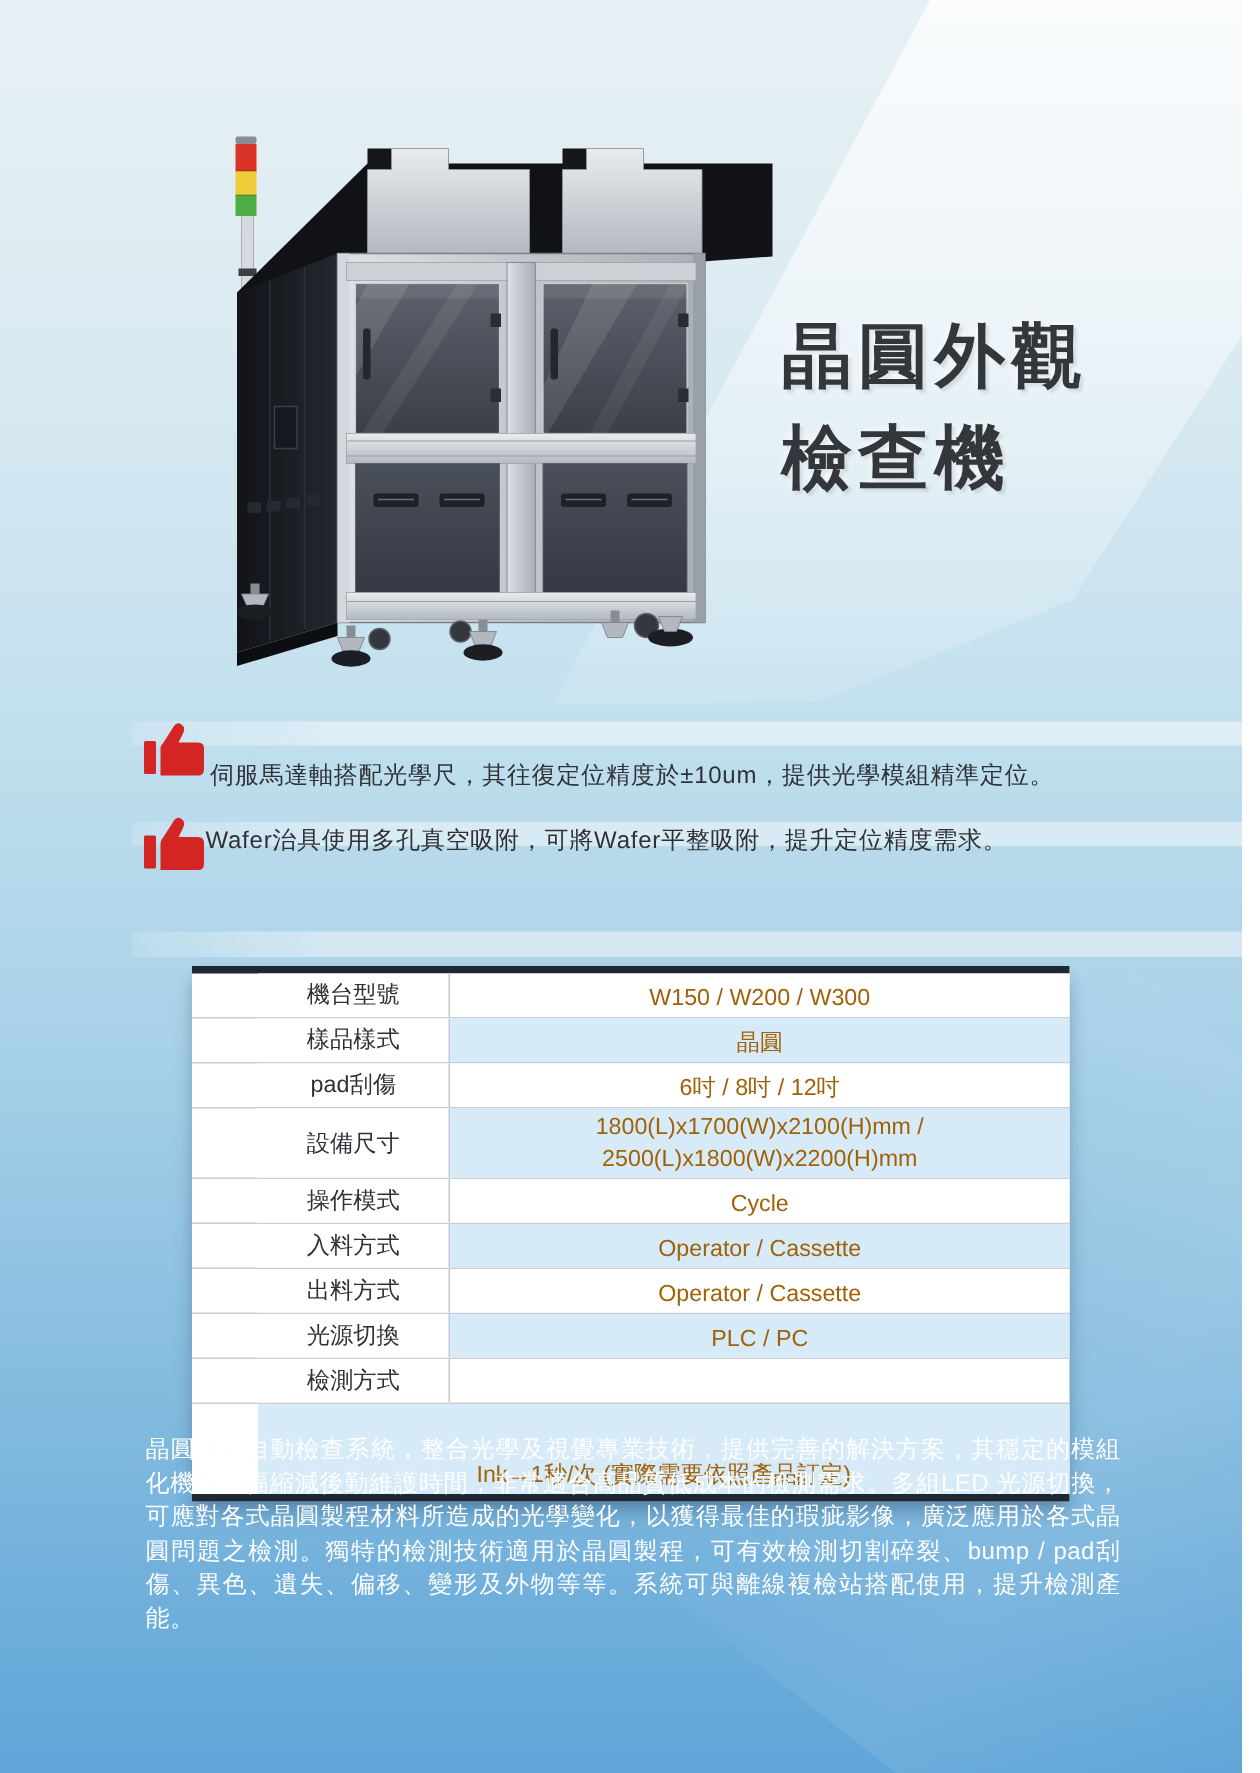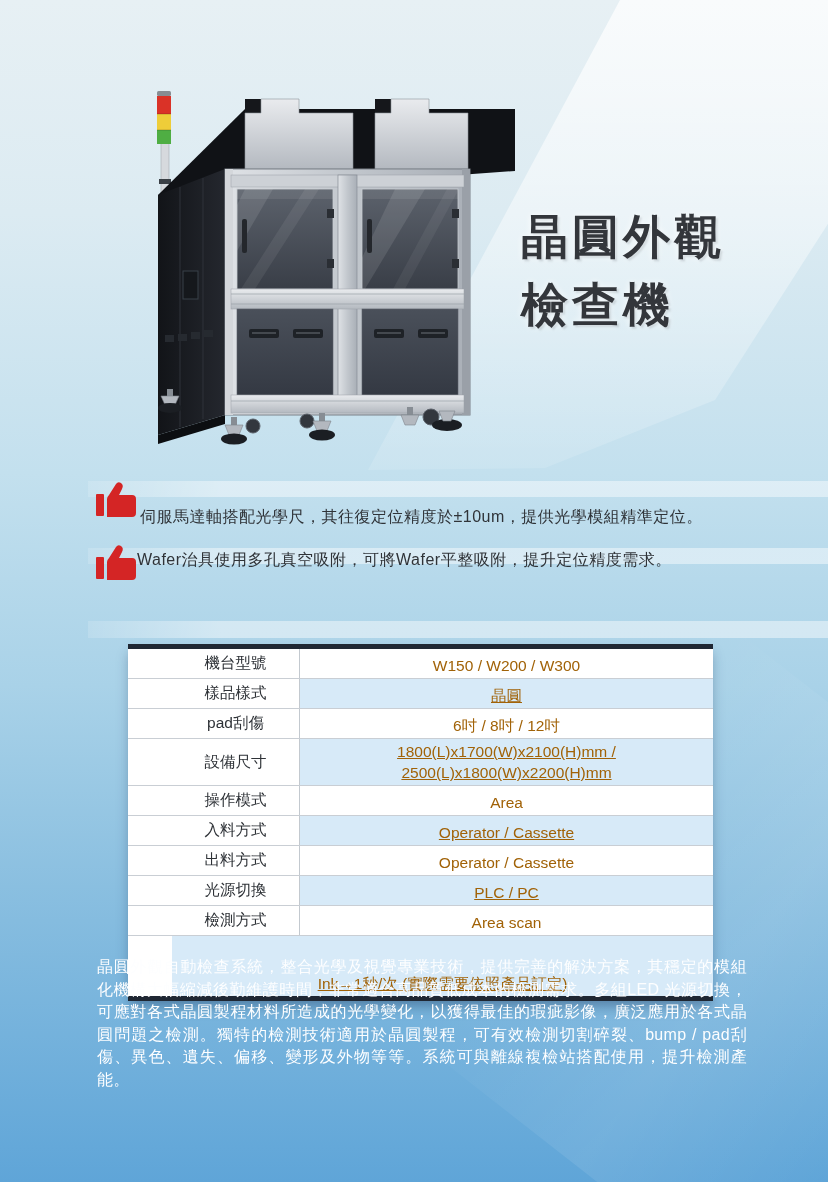--- a/index.html
+++ b/index.html
@@ -45,21 +45,21 @@
   .spec-row + .spec-row{border-top:1px solid #c9ced4;}
   .spec-row.tall{min-height:60px;}
   .spec-label{
     width:127px;flex:0 0 127px;display:flex;align-items:center;justify-content:center;
     font-size:15.5px;color:#2e3237;background:#ffffff;border-right:1px solid #c3c9cf;
   }
   .spec-value{
     flex:1;display:flex;flex-direction:column;align-items:center;justify-content:flex-end;
     font-size:15.5px;color:#a16207;text-align:center;line-height:21px;background:#ffffff;padding:2px 6px;
   }
-  .spec-row.alt .spec-value{background:#d7eaf8;text-decoration:underline;}
+  .spec-row.alt .spec-value{background:#d7eaf8;}
   
   .description{
     position:absolute;left:97px;top:956px;width:650px;
     font-size:16px;line-height:22.6px;color:#fdfeff;text-align:justify;letter-spacing:.3px;
   }
 </style>
 </head>
 <body>
 
 <div class="page">
@@ -243,21 +243,21 @@
         </div>
         <div class="spec-row alt">
           <div class="spec-label">設備尺寸</div>
           <div class="spec-value">
             <div>1800(L)x1700(W)x2100(H)mm / 2500(L)x1800(W)x2200(H)mm</div>
           </div>
         </div>
         <div class="spec-row">
           <div class="spec-label">操作模式</div>
           <div class="spec-value">
-            <div>Area</div>
+            <div>Cycle</div>
           </div>
         </div>
         <div class="spec-row alt">
           <div class="spec-label">入料方式</div>
           <div class="spec-value">
             <div>Operator / Cassette</div>
           </div>
         </div>
         <div class="spec-row">
           <div class="spec-label">出料方式</div>
@@ -266,23 +266,20 @@
           </div>
         </div>
         <div class="spec-row alt">
           <div class="spec-label">光源切換</div>
           <div class="spec-value">
             <div>PLC / PC</div>
           </div>
         </div>
         <div class="spec-row">
           <div class="spec-label">檢測方式</div>
-          <div class="spec-value">
-            <div>Area scan</div>
-          </div>
         </div>
         <div class="spec-row alt tall">
           <div class="spec-value">
             <div>Ink→1秒/次 (實際需要依照產品訂定)</div>
           </div>
         </div>
       </div>
   </div>
 
   <div class="description">晶圓外觀自動檢查系統，整合光學及視覺專業技術，提供完善的解決方案，其穩定的模組化機構大幅縮減後勤維護時間，非常適合高品質低成本的檢測需求。多組LED 光源切換，可應對各式晶圓製程材料所造成的光學變化，以獲得最佳的瑕疵影像，廣泛應用於各式晶圓問題之檢測。獨特的檢測技術適用於晶圓製程，可有效檢測切割碎裂、bump / pad刮傷、異色、遺失、偏移、變形及外物等等。系統可與離線複檢站搭配使用，提升檢測產能。</div>

